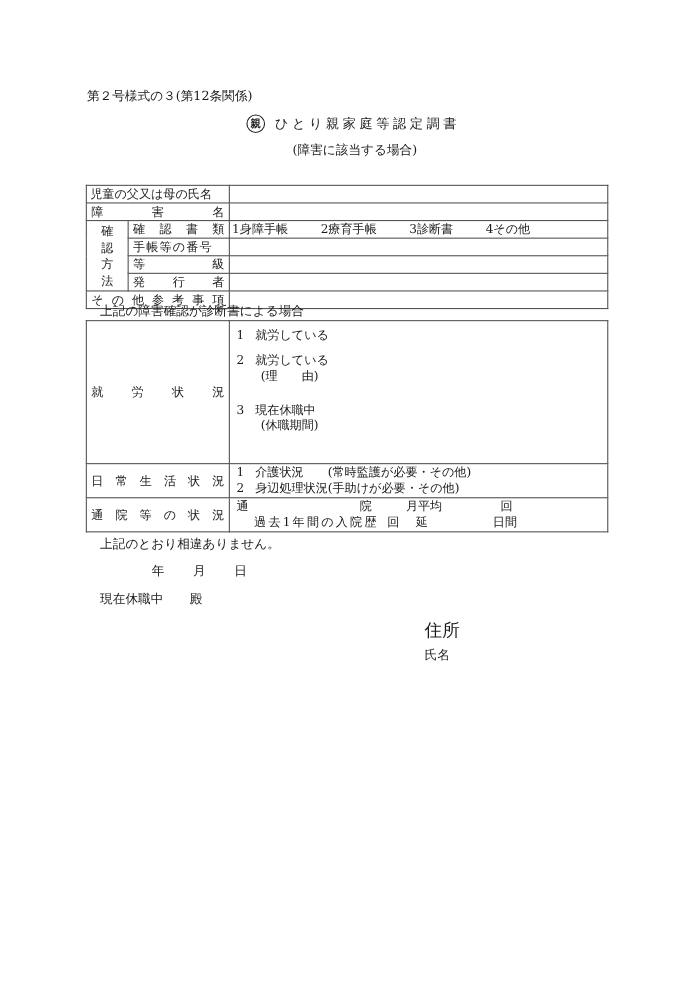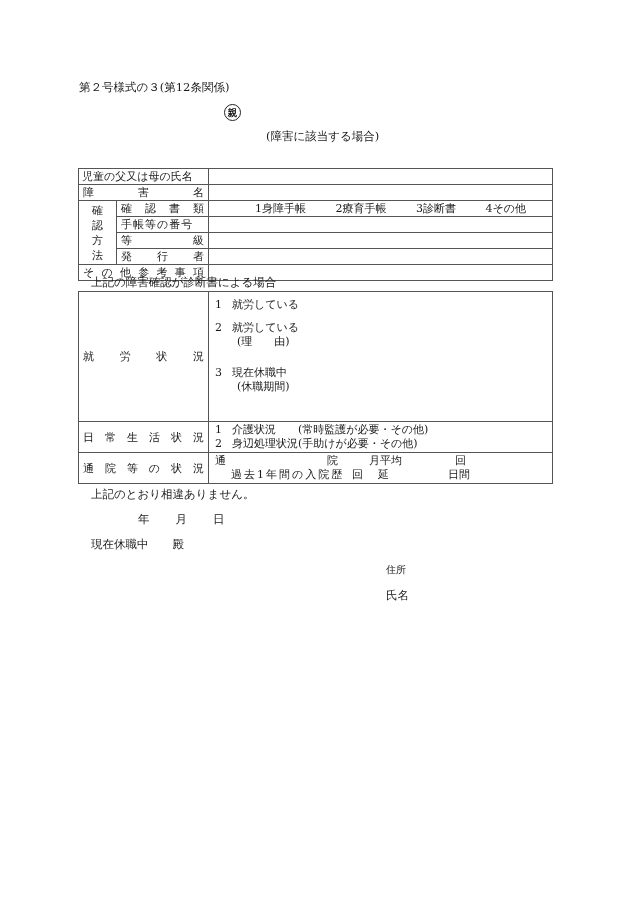--- a/index.html
+++ b/index.html
@@ -19,50 +19,51 @@
   .title { font-size: 12px; letter-spacing: 3.2px; }
   .subtitle { left: 266px; top: 129px; font-size: 11.5px; }
 
   table { border-collapse: collapse; position: absolute; table-layout: fixed; }
   td { border: 1px solid #555; padding: 0; font-size: 11px; vertical-align: middle; overflow: hidden; }
   .t1 { left: 78px; top: 168px; width: 475px; }
   .t1 td { height: 15px; }
   .lbl-full { padding: 0 3px; }
   .spread { display: flex; justify-content: space-between; padding: 0 4px; }
   .vert { text-align: center; line-height: 15px; }
-  .doc-types { padding-left: 2px; text-align: right; }
+  .doc-types { padding-left: 2px; }
   .doc-types span { margin-right: 26px; }
 
   .note1 { left: 91px; top: 275px; font-size: 11.5px; }
 
   .t2 { left: 78px; top: 291px; width: 475px; }
   .t2 td.lab { padding: 0 4px; }
   .work-cell { height: 123px; vertical-align: top; padding: 6px 0 0 6px !important; }
   .wl { line-height: 14px; }
   .indent { padding-left: 22px; }
   .num { display: inline-block; width: 17px; }
 
   .daily-cell { height: 30px; padding-left: 6px !important; line-height: 14px; }
   .visit-cell { height: 30px; padding-left: 6px !important; line-height: 14px; }
 
   .confirm { left: 91px; top: 487px; font-size: 11.5px; }
   .date { left: 138px; top: 512px; font-size: 11.5px; }
   .date span { margin-right: 26px; }
   .mayor { left: 91px; top: 537px; font-size: 11.5px; }
   .mayor span.sama { margin-left: 24px; }
-  .addr { left: 386px; top: 563px; font-size: 10px; }
+  .addr { left: 386px; top: 563px; font-size: 16px; }
   .name { left: 386px; top: 588px; font-size: 11.5px; }
 </style>
 </head>
 <body>
 
 <div class="abs form-number">第２号様式の３(第12条関係)</div>
 
 <div class="abs title-wrap">
   <span class="circle-icon">親</span>
+  <span class="title">ひとり親家庭等認定調書</span>
 </div>
 <div class="abs subtitle">(障害に該当する場合)</div>
 
 <table class="t1">
   <colgroup>
       <col style="width:38px">
       <col style="width:92px">
       <col>
     </colgroup>
   <tbody>

